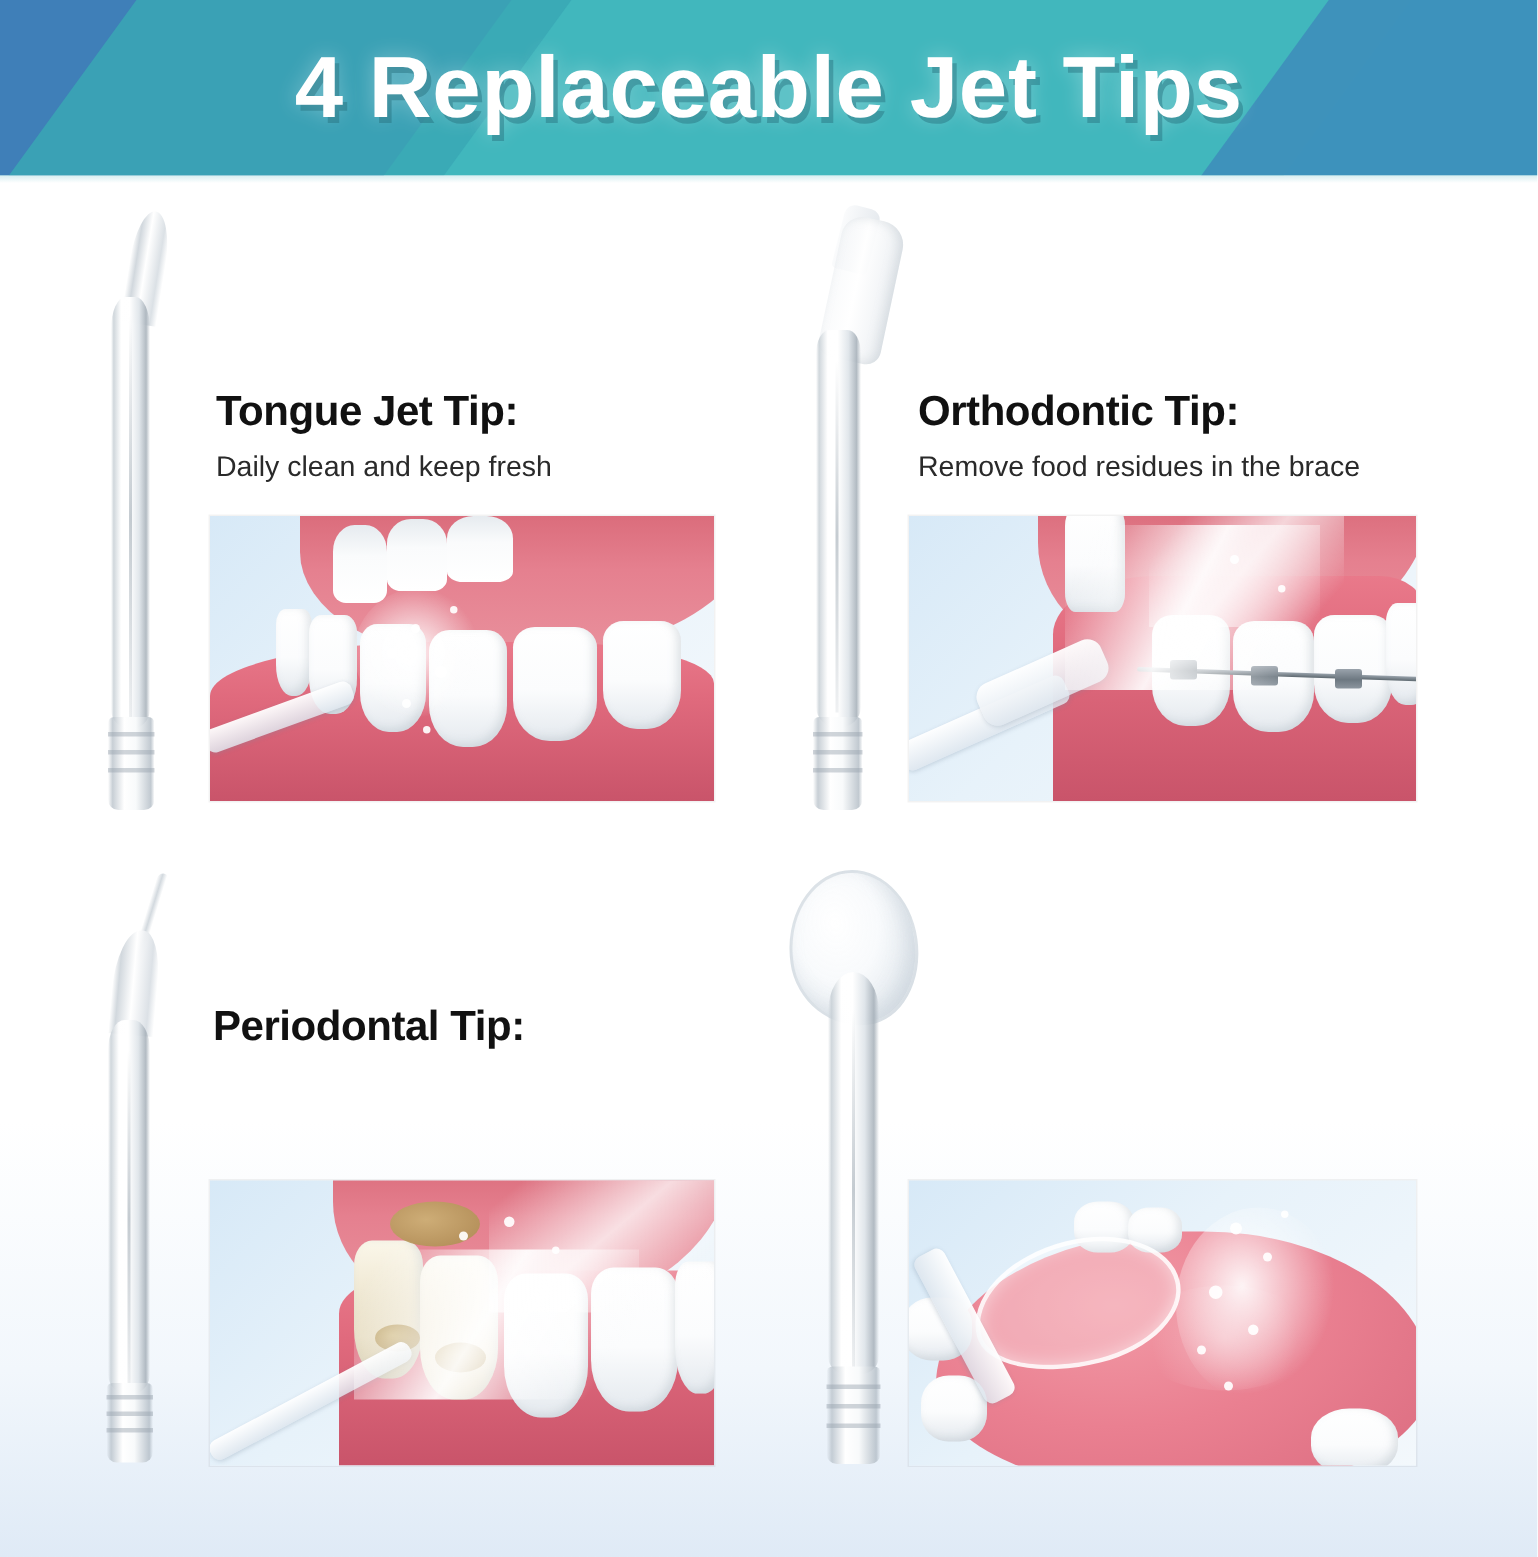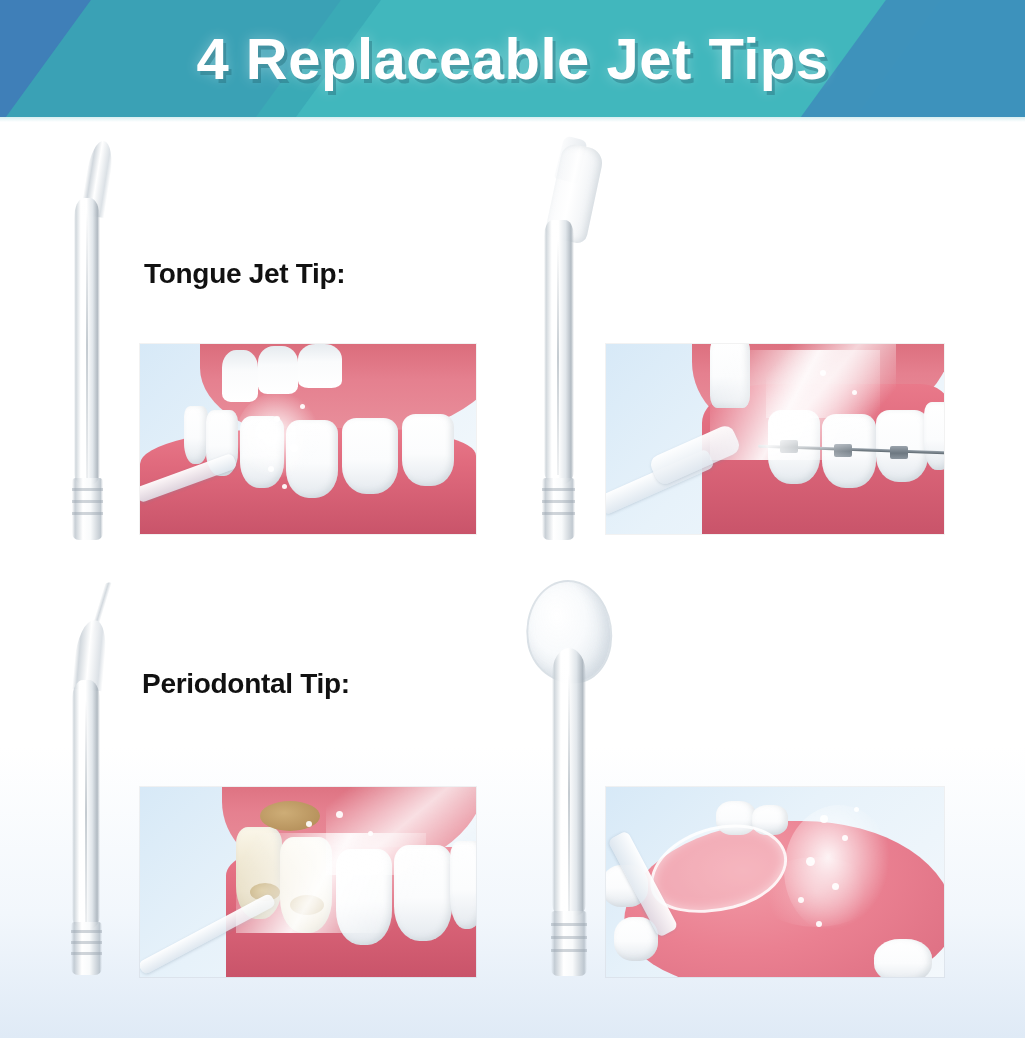--- a/index.html
+++ b/index.html
@@ -328,21 +328,24 @@
     <div class="nz-shaft"></div>
     <div class="nz-inner-line" style="left:56px;top:95px;height:240px;"></div>
     <div class="nz-base">
       <div class="nz-ring" style="top:12px;"></div>
       <div class="nz-ring" style="top:25px;"></div>
       <div class="nz-ring" style="top:38px;"></div>
     </div>
   </div>
 
   <div class="tip-title" id="title-classic">Tongue Jet Tip:</div>
-
+  <div class="tip-desc" id="desc-classic">Daily clean and keep fresh</div>
+
+  <div class="tip-title" id="title-ortho">Orthodontic Tip:</div>
+  <div class="tip-desc" id="desc-ortho">Remove food residues in the brace</div>
 
   <div class="tip-title" id="title-perio">Periodontal Tip:</div>
 
 
   <div class="photo" id="photo-classic">
     <div class="gum-upper" style="left:60px;top:-24px;width:300px;height:120px;border-radius:0 0 55% 40%/0 0 70% 60%;"></div>
     <div class="tooth-up" style="left:82px;top:6px;width:36px;height:52px;"></div>
     <div class="tooth-up" style="left:118px;top:2px;width:40px;height:48px;"></div>
     <div class="tooth-up" style="left:158px;top:0px;width:44px;height:44px;"></div>
     <div class="gum" style="left:0;top:84px;width:336px;height:106px;border-radius:46% 34% 0 0/34% 26% 0 0;"></div>

